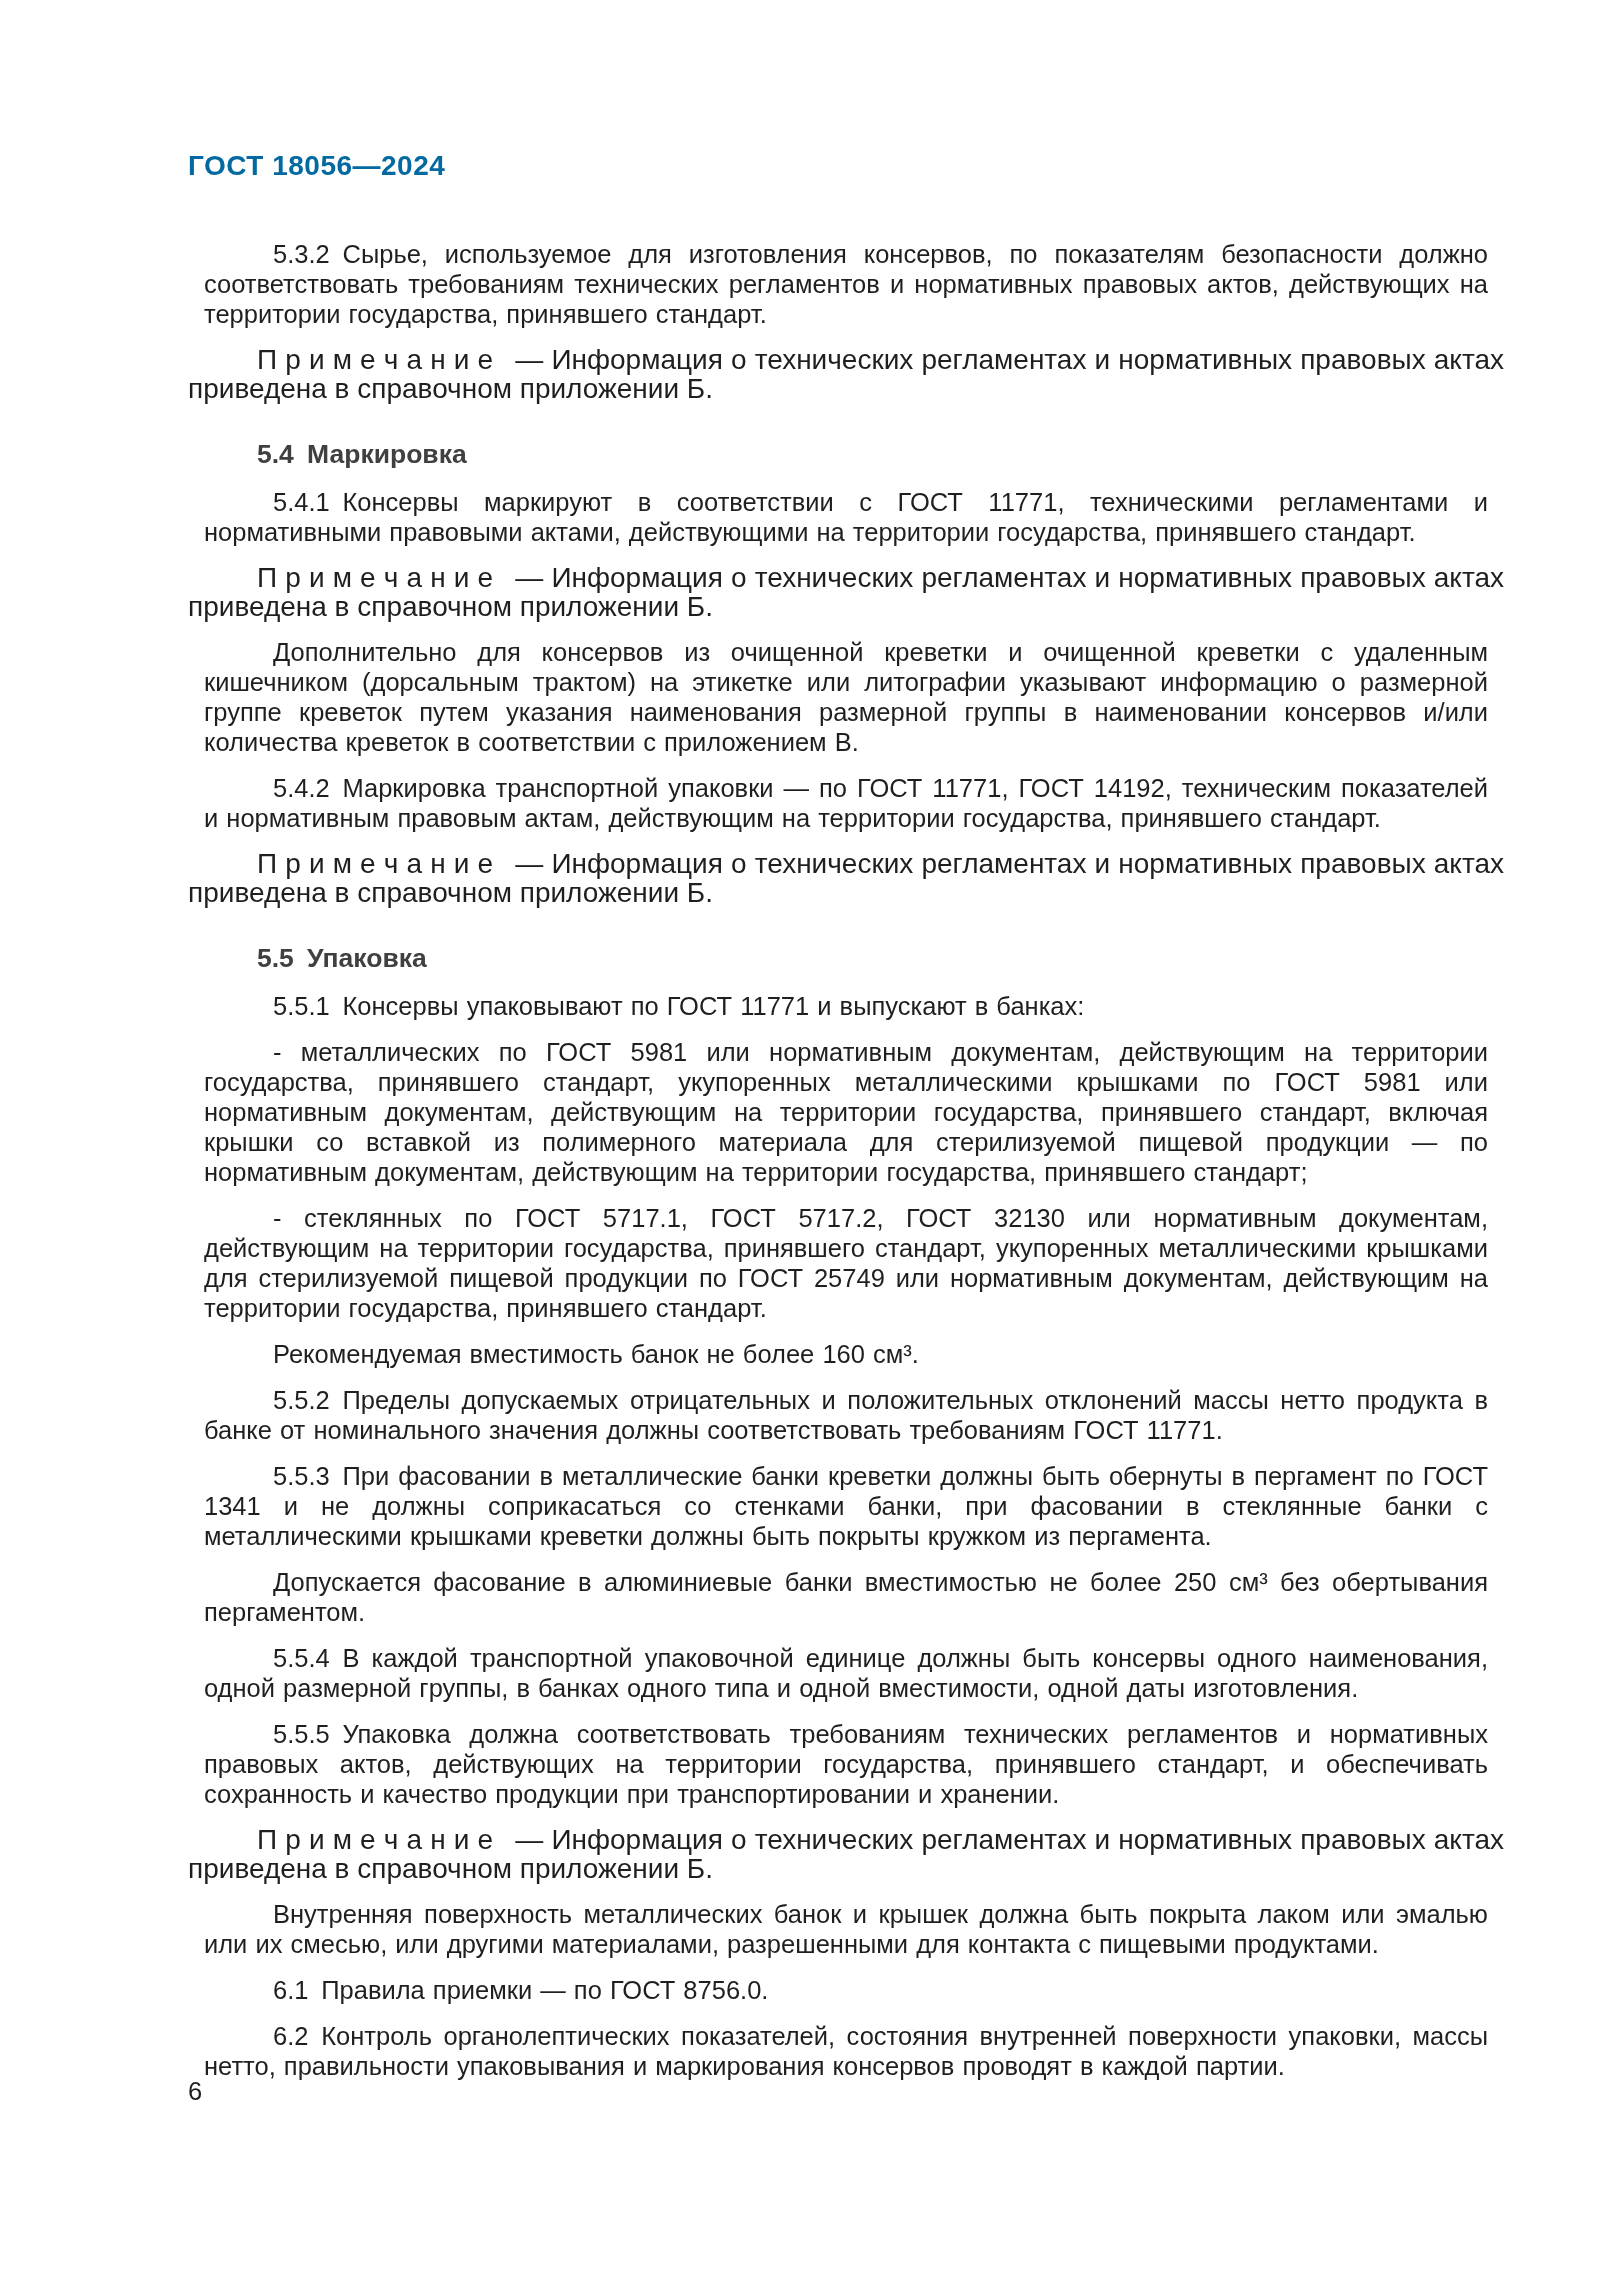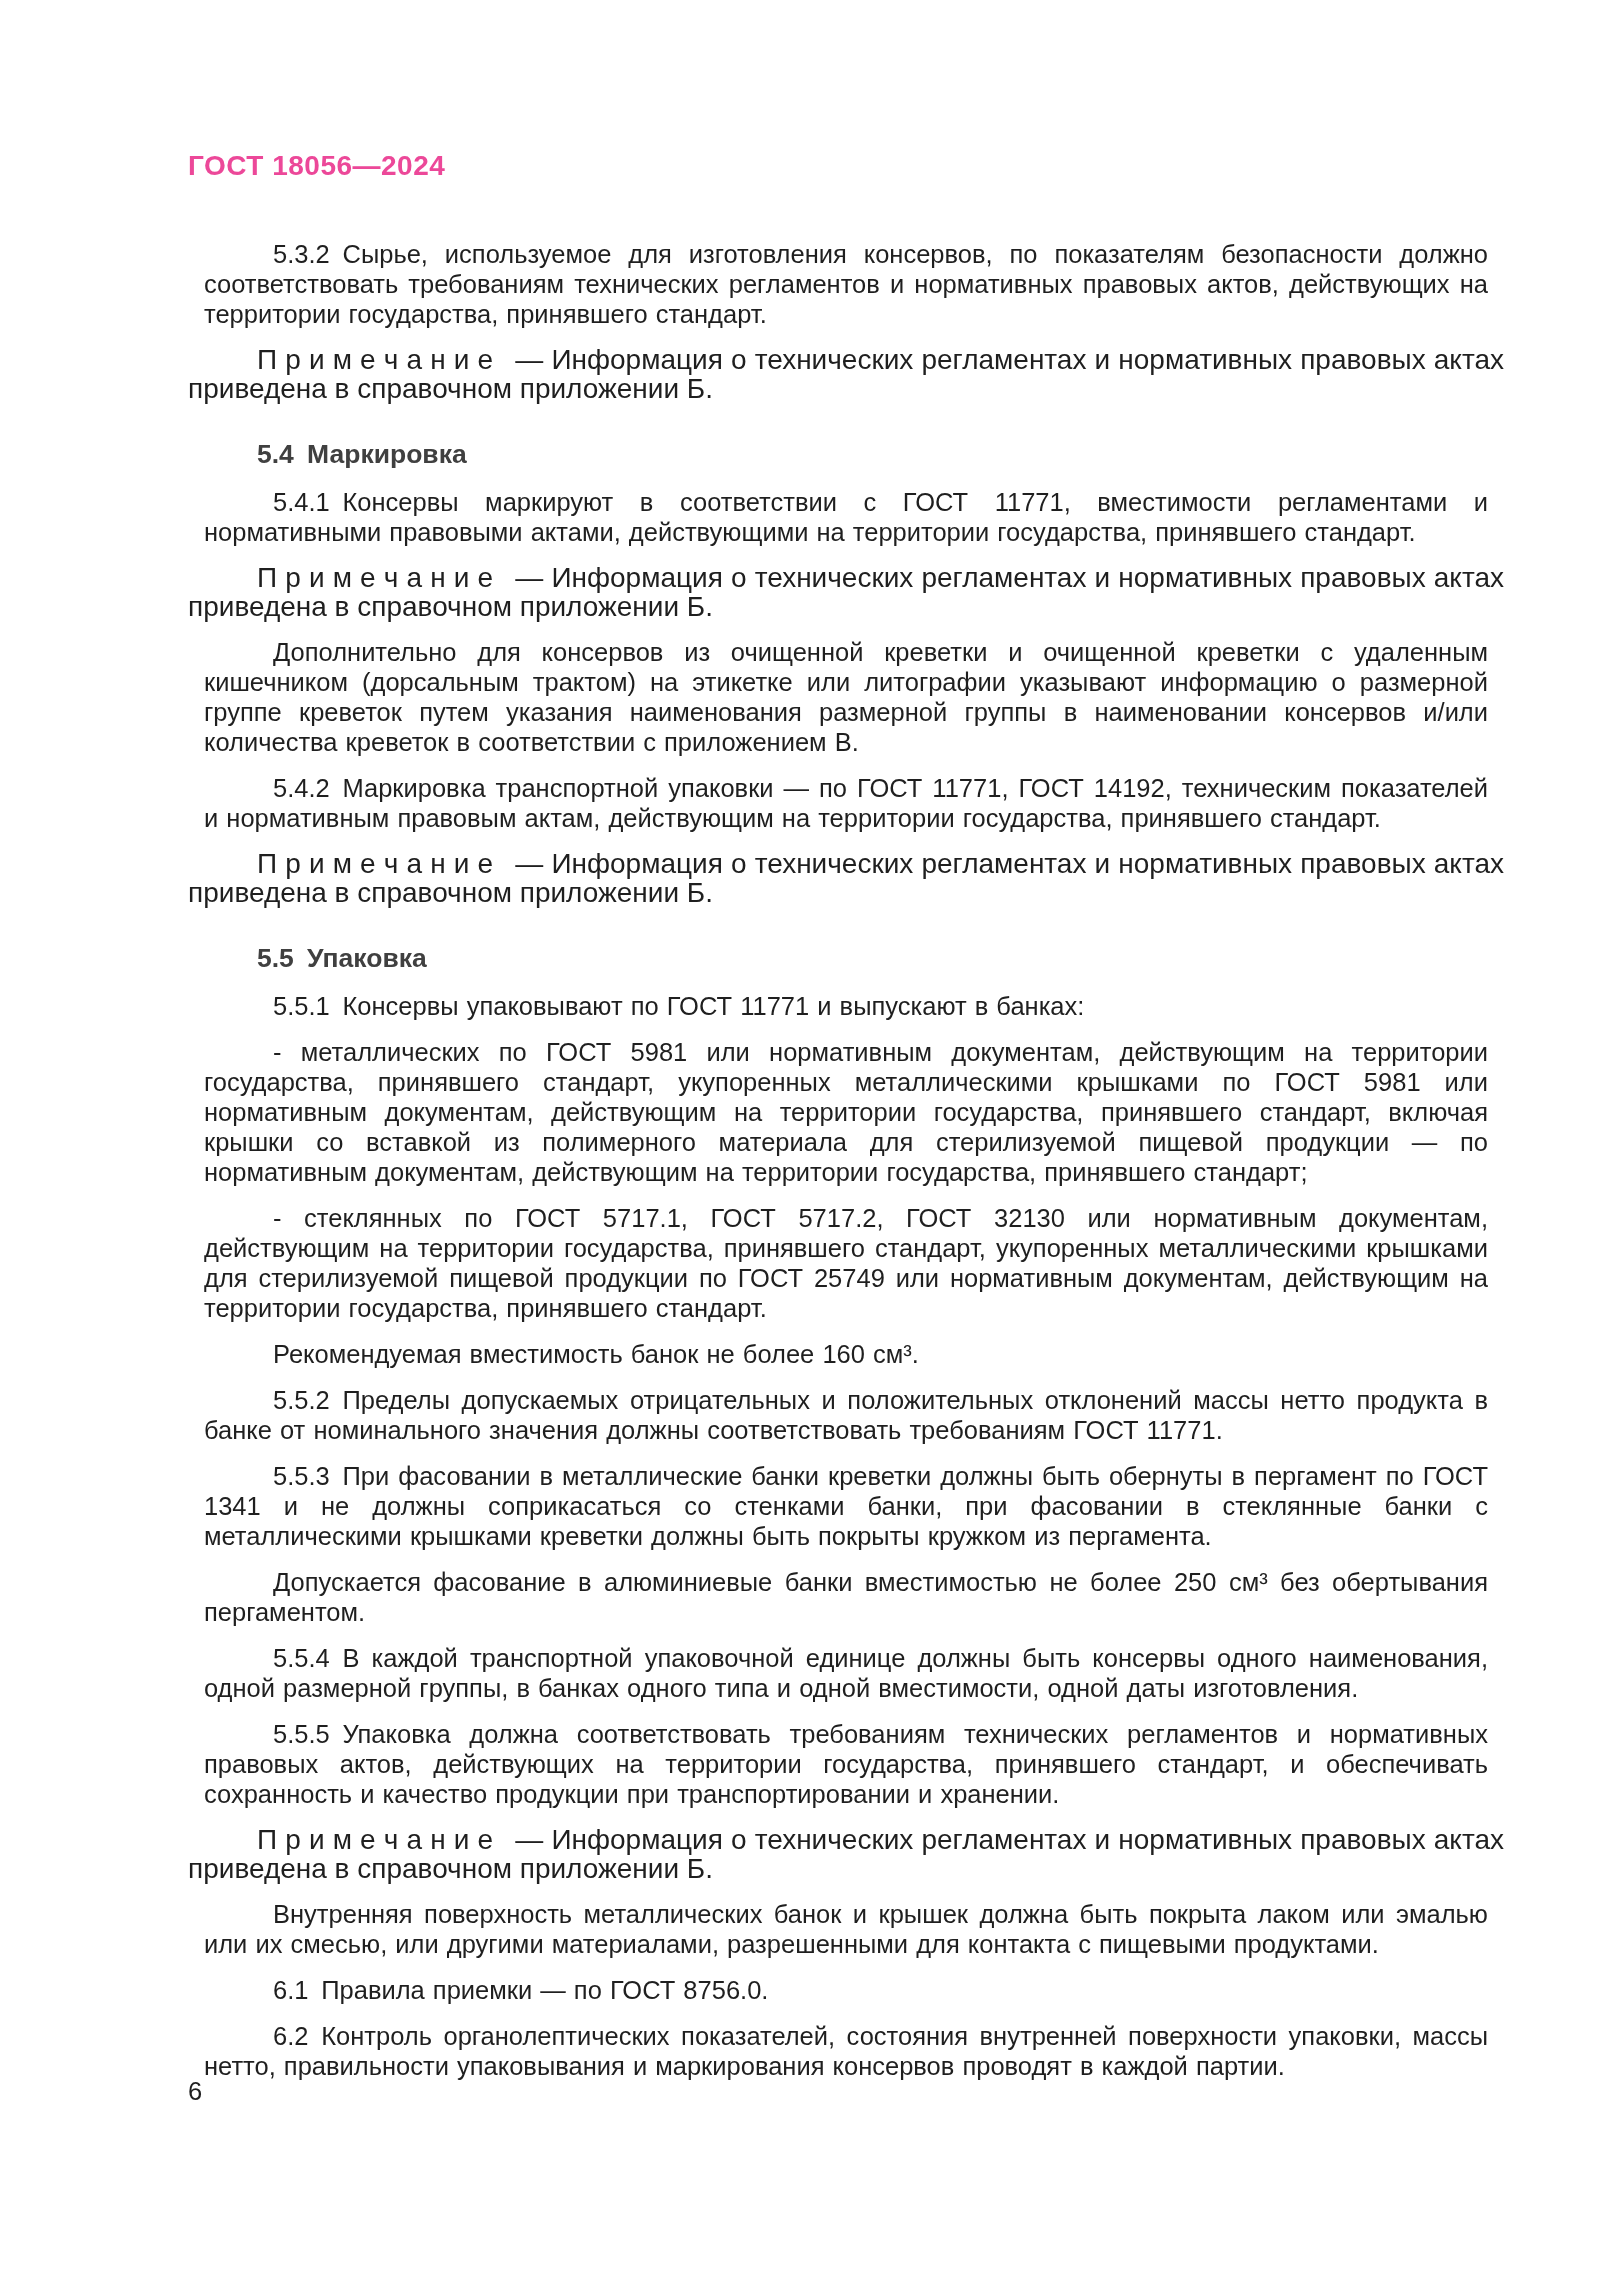--- a/index.html
+++ b/index.html
@@ -23,21 +23,21 @@
     box-sizing: border-box;
     padding: 149px 117px 0 188px;
     background: #ffffff;
   }
   .doc-header {
     font-size: 28px;
     font-weight: bold;
     line-height: 33px;
     letter-spacing: 0.5px;
     margin: 0 0 57px 0;
-    color: #ec4899;
+    color: #0369a1;
   }
   .para {
     margin: 16px;
     font-size: 25.5px;
     line-height: 30px;
     text-indent: 69px;
     text-align: justify;
     word-spacing: 1px;
   }
   .note {
@@ -75,21 +75,21 @@
 <body>
 
 <div class="page">
 
   <div class="doc-header">ГОСТ 18056—2024</div>
 
   <p class="para">5.3.2 Сырье, используемое для изготовления консервов, по показателям безопасности должно соответствовать требованиям технических регламентов и нормативных правовых актов, действующих на территории государства, принявшего стандарт.</p>
   <p class="note">П р и м е ч а н и е  — Информация о технических регламентах и нормативных правовых актах приведена в справочном приложении Б.</p>
 
   <h3 class="heading">5.4 Маркировка</h3>
-  <p class="para">5.4.1 Консервы маркируют в соответствии с ГОСТ 11771, вместимости регламентами и нормативными правовыми актами, действующими на территории государства, принявшего стандарт.</p>
+  <p class="para">5.4.1 Консервы маркируют в соответствии с ГОСТ 11771, техническими регламентами и нормативными правовыми актами, действующими на территории государства, принявшего стандарт.</p>
   <p class="note">П р и м е ч а н и е  — Информация о технических регламентах и нормативных правовых актах приведена в справочном приложении Б.</p>
   <p class="para">Дополнительно для консервов из очищенной креветки и очищенной креветки с удаленным кишечником (дорсальным трактом) на этикетке или литографии указывают информацию о размерной группе креветок путем указания наименования размерной группы в наименовании консервов и/или количества креветок в соответствии с приложением В.</p>
   <p class="para">5.4.2 Маркировка транспортной упаковки — по ГОСТ 11771, ГОСТ 14192, техническим показателей и нормативным правовым актам, действующим на территории государства, принявшего стандарт.</p>
   <p class="note">П р и м е ч а н и е  — Информация о технических регламентах и нормативных правовых актах приведена в справочном приложении Б.</p>
 
   <h3 class="heading">5.5 Упаковка</h3>
   <p class="para">5.5.1 Консервы упаковывают по ГОСТ 11771 и выпускают в банках:</p>
   <p class="para">- металлических по ГОСТ 5981 или нормативным документам, действующим на территории государства, принявшего стандарт, укупоренных металлическими крышками по ГОСТ 5981 или нормативным документам, действующим на территории государства, принявшего стандарт, включая крышки со вставкой из полимерного материала для стерилизуемой пищевой продукции — по нормативным документам, действующим на территории государства, принявшего стандарт;</p>
   <p class="para">- стеклянных по ГОСТ 5717.1, ГОСТ 5717.2, ГОСТ 32130 или нормативным документам, действующим на территории государства, принявшего стандарт, укупоренных металлическими крышками для стерилизуемой пищевой продукции по ГОСТ 25749 или нормативным документам, действующим на территории государства, принявшего стандарт.</p>
   <p class="para">Рекомендуемая вместимость банок не более 160 см³.</p>

